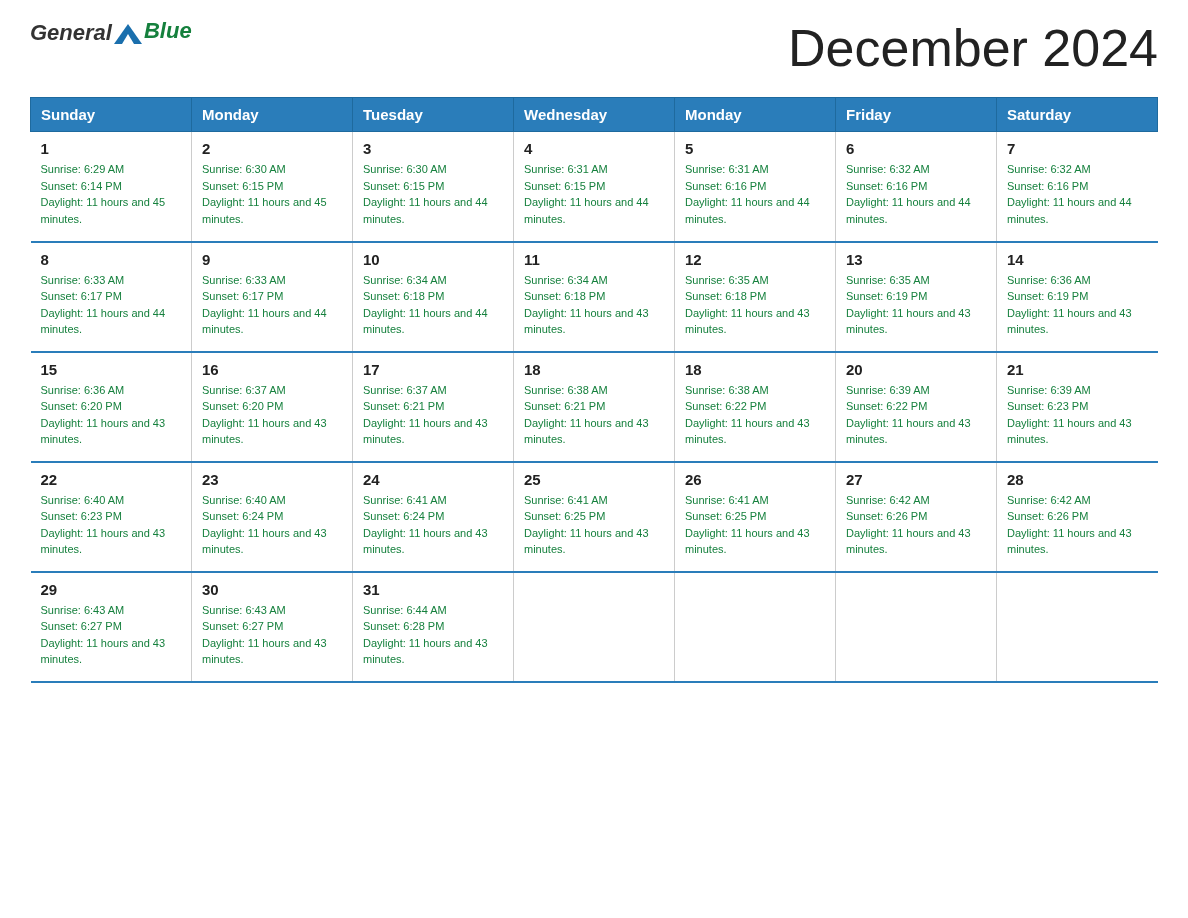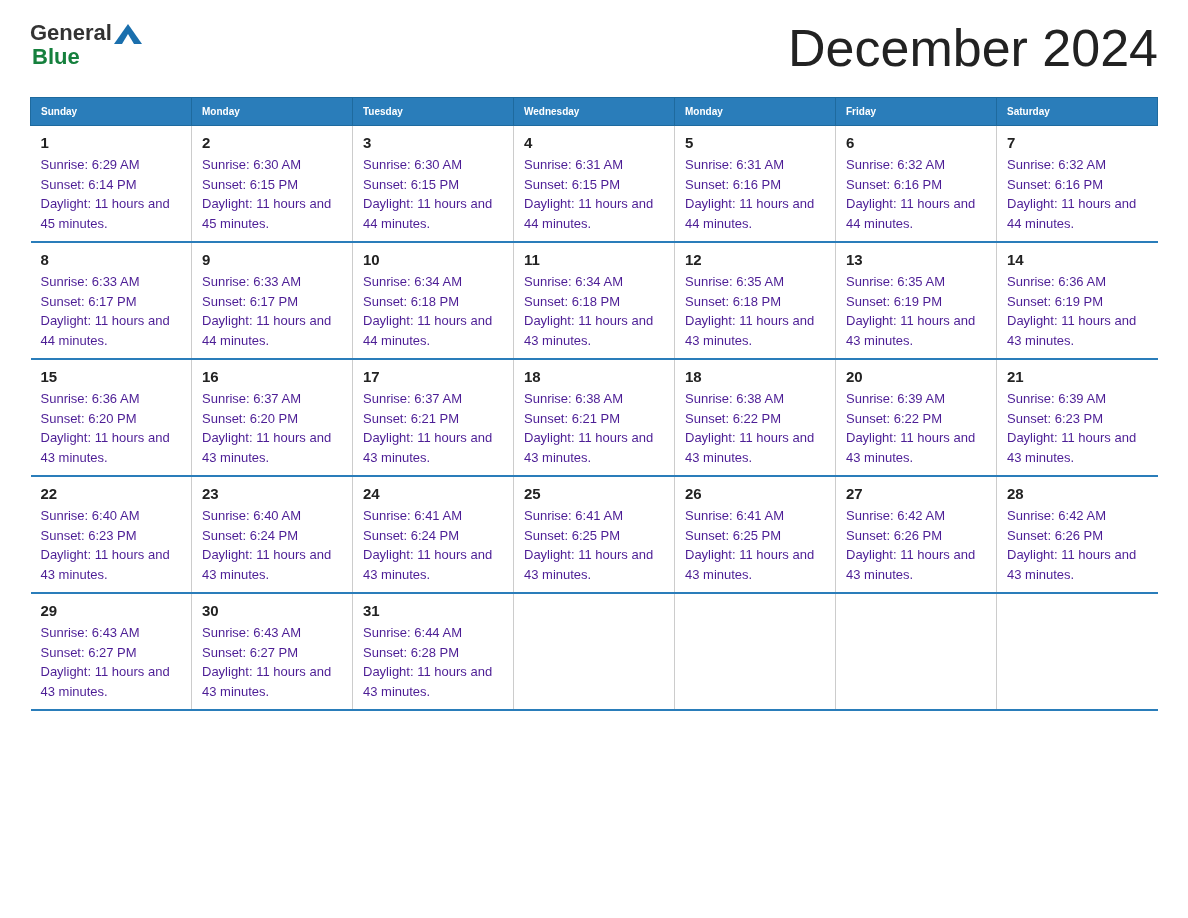--- a/index.html
+++ b/index.html
@@ -35,21 +35,21 @@
     table {
       width: 100%;
       border-collapse: collapse;
       table-layout: fixed;
     }
     thead tr {
       background-color: #2a7dba;
     }
     thead th {
       color: #fff;
-      font-size: 10px;
+      font-size: 15px;
       font-weight: 600;
       padding: 8px 10px;
       text-align: left;
       border: 1px solid #1e6a9e;
     }
     tbody tr {
       border-bottom: 2px solid #2a7dba;
     }
     tbody td {
       vertical-align: top;
@@ -63,33 +63,34 @@
       border-right: none;
     }
     .day-number {
       font-size: 15px;
       font-weight: 600;
       color: #222;
       display: block;
       margin-bottom: 4px;
     }
     .day-info {
-      font-size: 13px;
+      font-size: 11px;
       line-height: 1.5;
-      color: #4c1d95;
+      color: #15803d;
     }
     .empty-cell {
       background: #fff;
     }
 
     
     .logo-wrapper {
       display: flex;
-      flex-direction: column;
+      flex-direction: row;
       align-items: flex-start;
+      font-style: italic;
     }
     .logo-row {
       display: flex;
       align-items: center;
     }
   </style>
 </head>
 <body>
 
 <div class="header">

